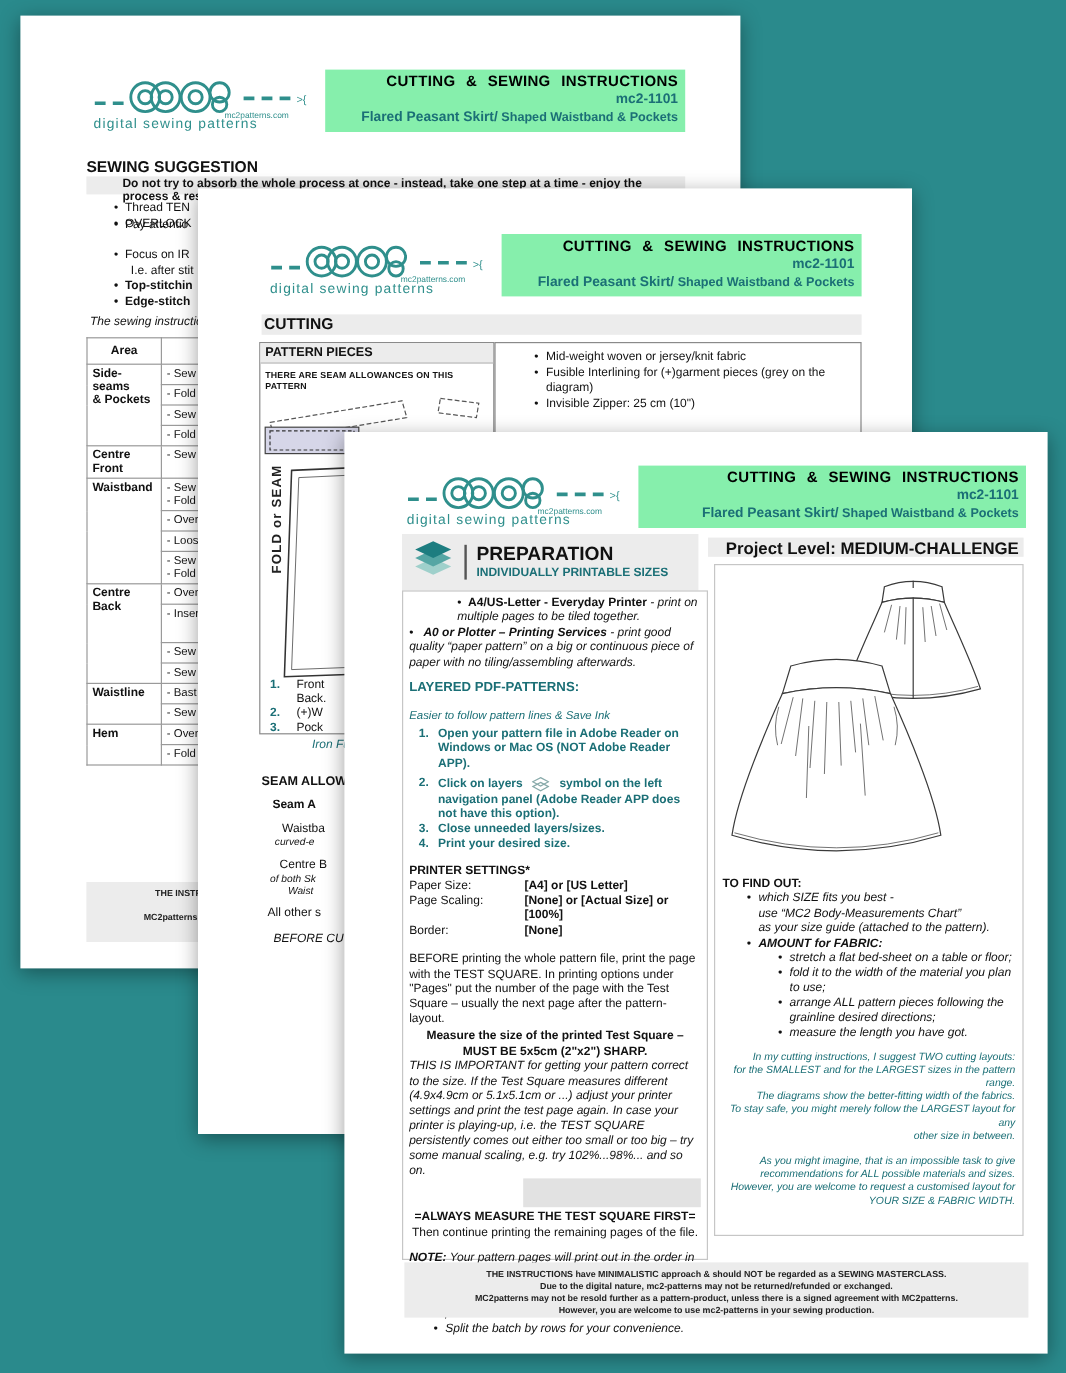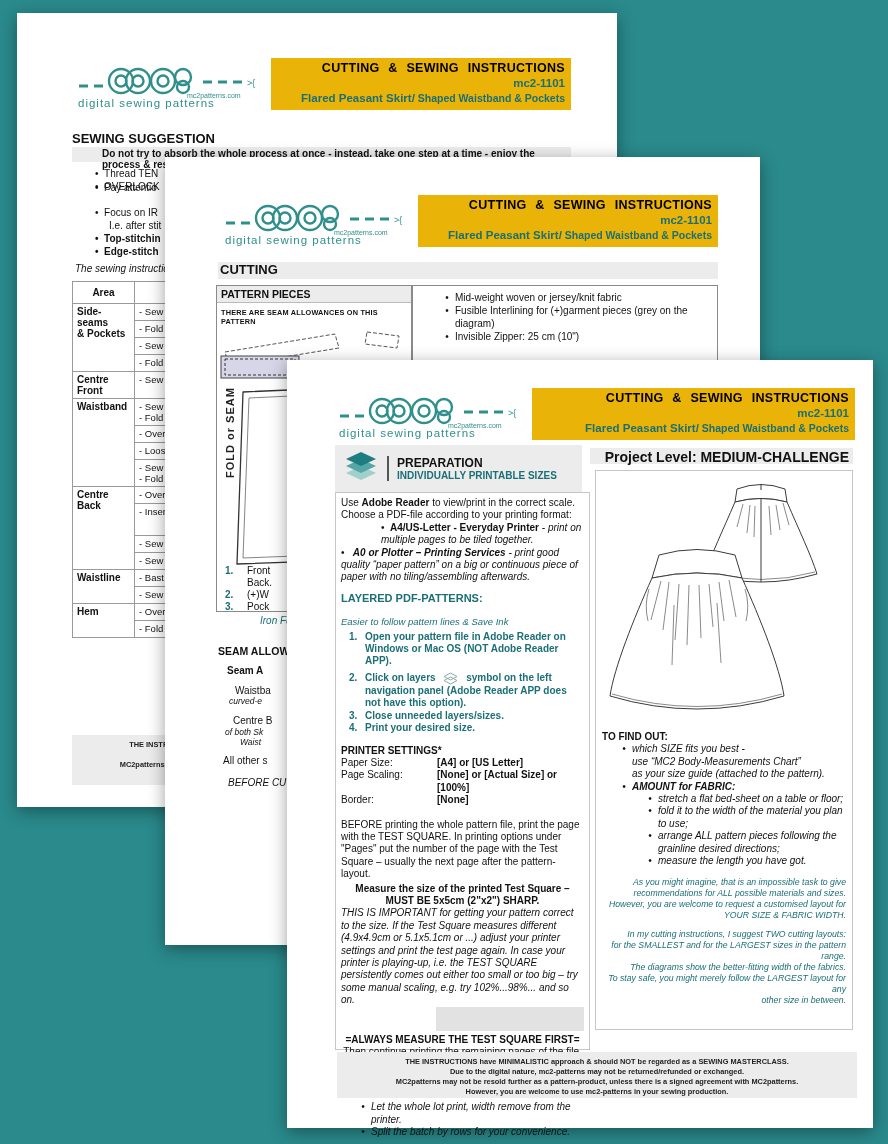--- a/index.html
+++ b/index.html
@@ -3,21 +3,21 @@
 <meta charset="utf-8">
 <style>
   html,body{margin:0;padding:0;background:#2a8a8c;}
   *{box-sizing:border-box;}
   .stage{position:relative;width:888px;height:1144px;background:#2a8a8c;overflow:hidden;
          font-family:"Liberation Sans",sans-serif;color:#111;}
   .page{position:absolute;background:#fff;box-shadow:0 4px 16px rgba(0,0,0,.38);}
   
   .doc-header{position:absolute;display:flex;height:52px;}
   .logo-box{width:196px;height:52px;background:#fff;flex:0 0 auto;}
-  .hdr-right{flex:1;background:#eab308;text-align:right;padding:3px 6px 2px 0;line-height:15px;}
+  .hdr-right{flex:1;background:#86efac;text-align:right;padding:3px 6px 2px 0;line-height:15px;}
   .hdr-l1{font-size:12.5px;font-weight:bold;color:#000;word-spacing:5px;letter-spacing:.3px;}
   .hdr-l2{font-size:11.5px;font-weight:bold;color:#1b6f76;}
   .hdr-l3{font-size:10.5px;font-weight:bold;color:#1b6f76;}
   .hdr-l3 .big{font-size:11.5px;}
   
   .strip{background:#ececec;}
   .prewrap{white-space:pre-line;}
   .teal{color:#1b6f76;}
   .b{font-weight:bold;} .i{font-style:italic;}
   .abs{position:absolute;}
@@ -304,28 +304,26 @@
 
     <div class="abs strip" style="left:48px;top:85px;width:247px;height:47px;display:flex;align-items:center;">
       <span style="padding:0 8px;">
         <svg width="36" height="36" viewBox="0 0 36 36">
           <path d="M18,17 L33,24 L18,31 L3,24 Z" fill="#9fd0cb"></path>
           <path d="M18,10 L33,17 L18,24 L3,17 Z" fill="#55a6a4"></path>
           <path d="M18,3 L33,10 L18,17 L3,10 Z" fill="#1d7d80"></path>
         </svg>
       </span>
       <span style="border-left:2px solid #555;padding-left:8px;">
-        <div class="b" style="font-size:12px;">PREPARATION</div>
+        <div class="b" style="font-size:16px;">PREPARATION</div>
         <div class="teal b" style="font-size:10px;">INDIVIDUALLY  PRINTABLE  SIZES</div>
       </span>
     </div>
 
     <div class="abs col-box body10" style="left:48px;top:132px;width:255px;height:558px;padding:4px 5px;">
-      <div><span>Use </span><span class="b">Adobe Reader</span><span class="prewrap"> to view/print in the correct scale.
-Choose a PDF-file according to your printing format:</span></div>
       <div class="prewrap" style="margin-left:40px;">•&nbsp;&nbsp;<span class="b">A4/US-Letter - Everyday Printer</span><span class="i"> - print on
 multiple pages to be tiled together.</span></div>
       <div>•&nbsp;&nbsp;&nbsp;<span class="b i">A0 or Plotter – Printing Services</span><span class="i"> - print good quality “paper pattern” on a big or continuous piece of paper with no tiling/assembling afterwards.</span></div>
 
       <div class="teal b" style="font-size:11px;margin-top:8px;">LAYERED PDF-PATTERNS:</div>
       <div class="teal i" style="font-size:9.5px;margin-top:12px;">Easier to follow pattern lines &amp; Save Ink</div>
       <div class="step-row" style="margin-top:2px;">
           <span class="step-num">1.</span>
           <span>Open your pattern file in  Adobe Reader on Windows or Mac OS (NOT Adobe Reader APP).</span>
         </div>
@@ -448,29 +446,29 @@
             </div>
           <div class="blt">
               <span class="dot">•</span>
               <span>arrange ALL pattern pieces following the grainline desired directions;</span>
             </div>
           <div class="blt">
               <span class="dot">•</span>
               <span>measure the length you have got.</span>
             </div>
         </div>
-        <div class="teal i prewrap" style="text-align:right;font-size:8.7px;line-height:11px;margin-top:10px;">As you might imagine, that is an impossible task to give
-recommendations for ALL possible materials and sizes.
-However, you are welcome to request a customised layout for
-YOUR SIZE &amp; FABRIC WIDTH.</div>
         <div class="teal i prewrap" style="text-align:right;font-size:8.7px;line-height:11px;margin-top:8px;">In my cutting instructions, I suggest TWO cutting layouts:
 for the SMALLEST and for the LARGEST sizes in the pattern range.
 The diagrams show the better-fitting width of the fabrics.
 To stay safe, you might merely follow the LARGEST layout for any
 other size in between.</div>
+        <div class="teal i prewrap" style="text-align:right;font-size:8.7px;line-height:11px;margin-top:10px;">As you might imagine, that is an impossible task to give
+recommendations for ALL possible materials and sizes.
+However, you are welcome to request a customised layout for
+YOUR SIZE &amp; FABRIC WIDTH.</div>
       </div>
     </div>
 
     <div class="abs footer-strip" style="left:50px;top:692px;width:520px;height:46px;">
       <div>THE  INSTRUCTIONS have MINIMALISTIC approach &amp; should NOT be regarded as a SEWING MASTERCLASS.</div>
         <div>Due to the digital nature, mc2-patterns may not be returned/refunded or exchanged.</div>
       <div>MC2patterns may not be resold further as a pattern-product, unless there is a signed agreement with MC2patterns.</div>
         <div>However, you are welcome to use mc2-patterns in your sewing production.</div>
     </div>
   </div>

